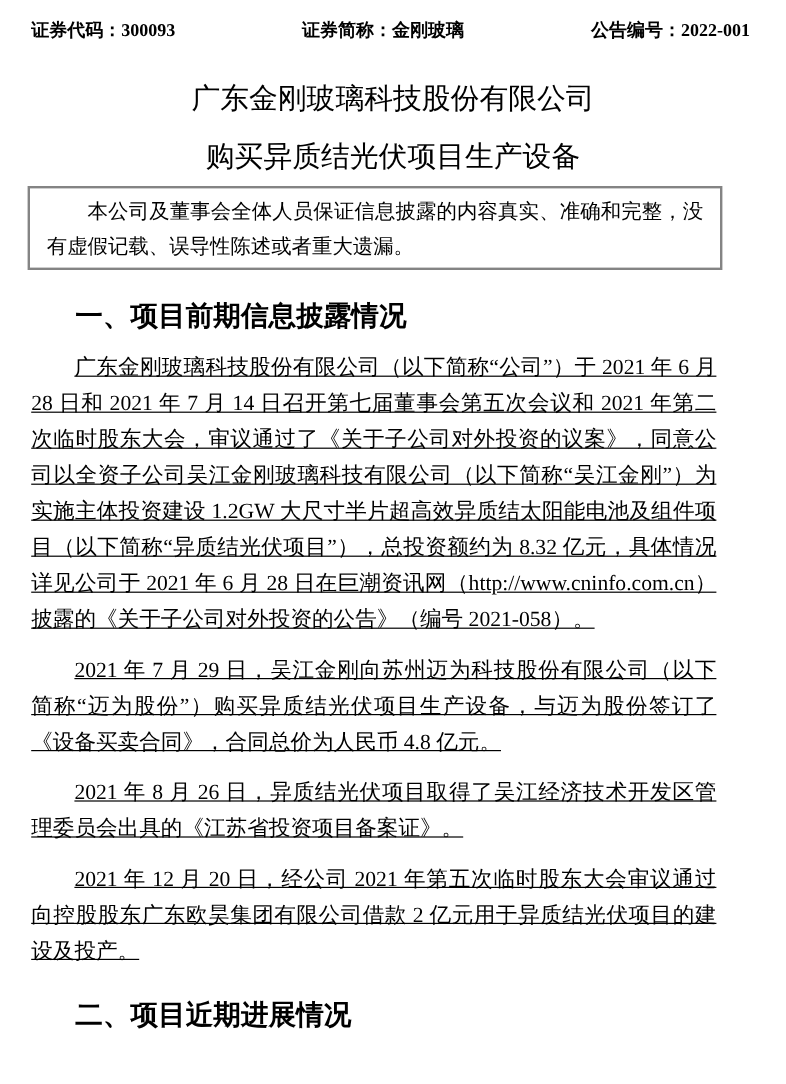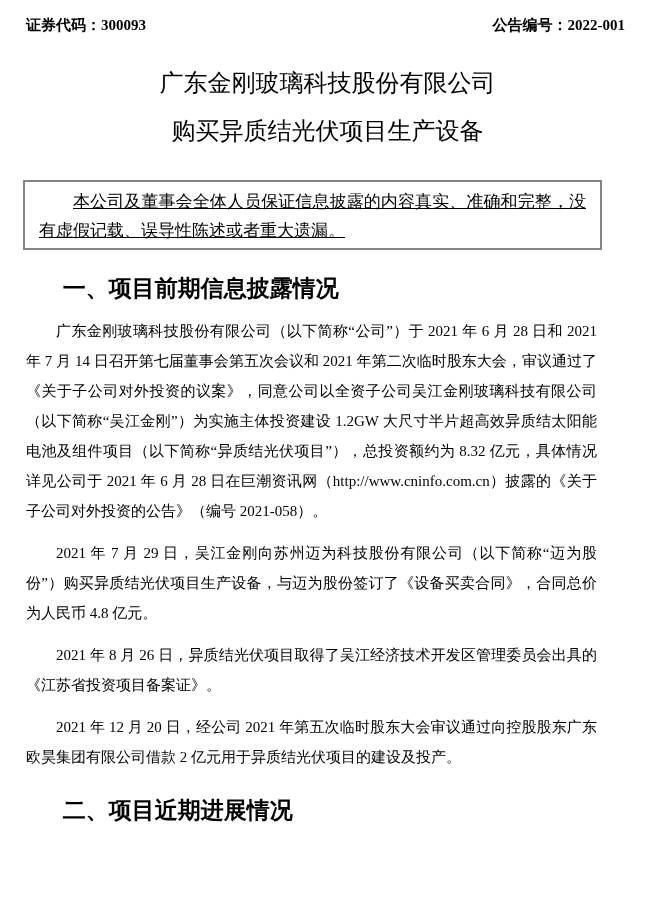--- a/index.html
+++ b/index.html
@@ -25,43 +25,42 @@
     font-size: 24px;
     font-weight: normal;
     line-height: 48px;
     margin-top: 24px;
   }
   .content {
     margin: 0 58px 0 26px;
   }
   .disclaimer-box {
     border: 2px solid #848484;
-    margin-top: 25px;
     margin-left: -3px;
     margin-right: -5px;
     padding: 5px 14px 3px 14px;
     font-size: 17px;
     line-height: 29px;
     text-indent: 2em;
     text-align: justify;
-    text-decoration: underline;
   }
   .section-heading {
     margin: 24px 0 0 0;
     font-size: 23px;
     font-weight: bold;
     line-height: 30px;
     text-indent: 1.6em;
   }
   p.para {
     margin: 12px 0 0 0;
-    font-size: 15px;
+    font-size: 18px;
     line-height: 30px;
     text-indent: 2em;
     text-align: justify;
+    text-decoration: underline;
   }
   p.para + p.para { }
   .fade-overlay {
     position: absolute;
     right: 0; bottom: 0;
     width: 210px; height: 50px;
     background: linear-gradient(100deg,
       rgba(255,255,255,0) 0%,
       rgba(255,255,255,0.55) 35%,
       rgba(255,255,255,0.85) 70%,
@@ -69,20 +68,21 @@
     pointer-events: none;
   }
 </style>
 </head>
 <body>
 
 <div>
 
   <div class="doc-header">
     <span>证券代码：300093</span>
+    <span>证券简称：金刚玻璃</span>
     <span>公告编号：2022-001</span>
   </div>
 
   <div class="doc-title">
     <div>广东金刚玻璃科技股份有限公司</div>
     <div>购买异质结光伏项目生产设备</div>
   </div>
 
   <div class="content">
 

